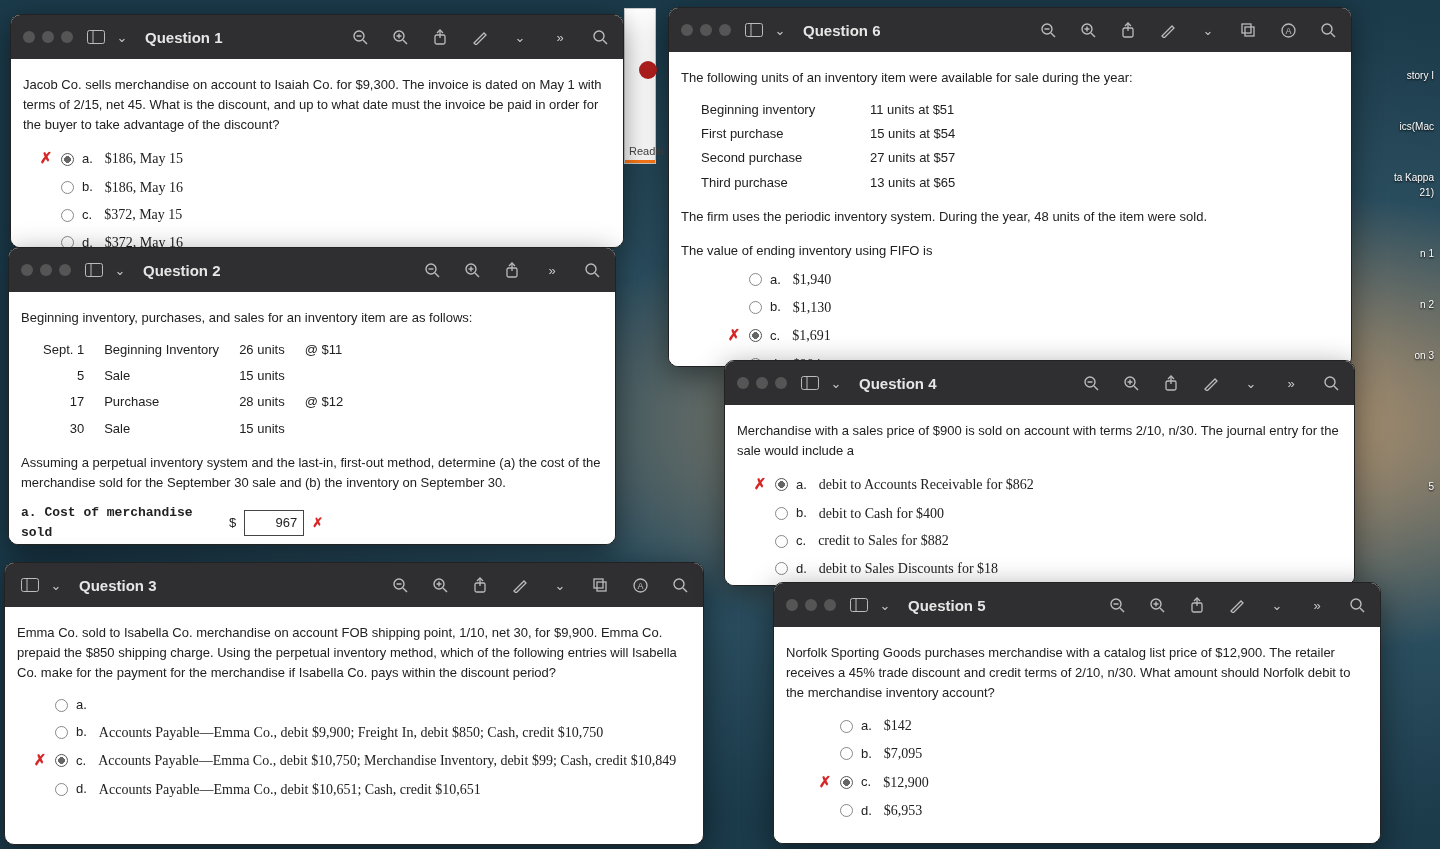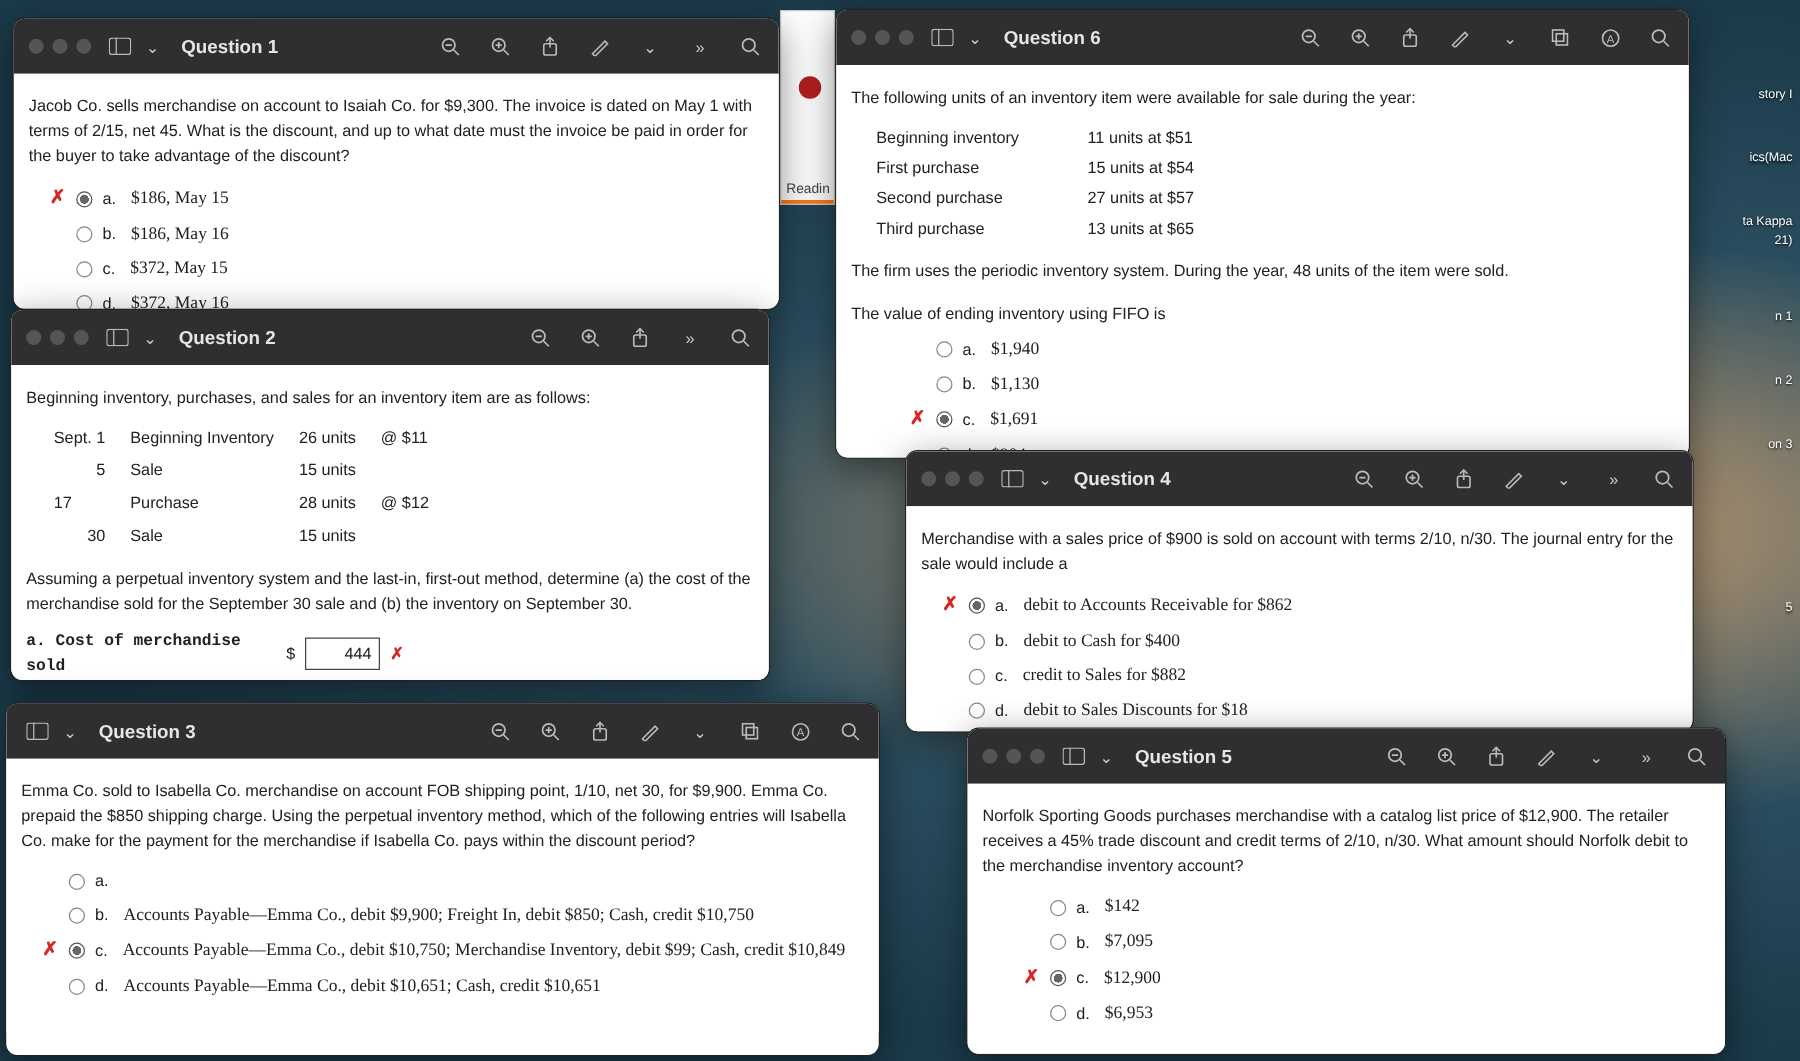--- a/index.html
+++ b/index.html
@@ -101,21 +101,21 @@
   <div>story I</div>
   <div>ics(Mac</div>
   <div>ta Kappa</div>
   <div style="margin-top:-36px">21)</div>
   <div style="margin-top:50px">n 1</div>
   <div style="margin-top:40px">n 2</div>
   <div style="margin-top:40px">on 3</div>
   <div style="margin-top:120px">5</div>
 </div>
 
-<div class="bg-white" style="left:624px; top:8px; width:44px; height:156px;">
+<div class="bg-white" style="left:624px; top:8px; width:32px; height:156px;">
   <div style="position:absolute;left:0;bottom:0;width:100%;height:3px;background:#ff7a18"></div>
   <div style="position:absolute;bottom:6px;left:4px;font-size:11px;color:#444">Readin</div>
   <div style="position:absolute;top:52px;left:14px;width:18px;height:18px;border-radius:50%;background:#b51f1f"></div>
 </div>
 
 <div class="window" style="left:668px; top:7px; width:684px; height:360px;">
   <div class="titlebar">
     <div class="traffic">
         <span class="tlight"></span>
         <span class="tlight"></span>
@@ -371,38 +371,38 @@
             <td>26 units</td>
             <td>@ $11</td>
           </tr>
       <tr>
             <td style="text-align:right">5</td>
             <td>Sale</td>
             <td>15 units</td>
             <td></td>
           </tr>
       <tr>
-            <td style="text-align:left">17</td>
+            <td style="text-align:right">17</td>
             <td>Purchase</td>
             <td>28 units</td>
             <td>@ $12</td>
           </tr>
       <tr>
             <td style="text-align:right">30</td>
             <td>Sale</td>
             <td>15 units</td>
             <td></td>
           </tr>
     </tbody>
       </table>
     <div style="margin-bottom:10px">Assuming a perpetual inventory system and the last-in, first-out method, determine (a) the cost of the merchandise sold for the September 30 sale and (b) the inventory on September 30.</div>
     <div class="ans-row">
       <span class="albl"><b>a. Cost of merchandise sold</b></span>
       <span>$</span>
-      <span class="answer-box">444</span>
+      <span class="answer-box">967</span>
       <span class="x-mark">✗</span>
     </div>
     <div class="ans-row">
       <span class="albl"><b>b. Inventory, September 30</b></span>
       <span>$</span>
       <span class="answer-box">84</span>
       <span class="x-mark">✗</span>
     </div>
   </div>
 </div>

